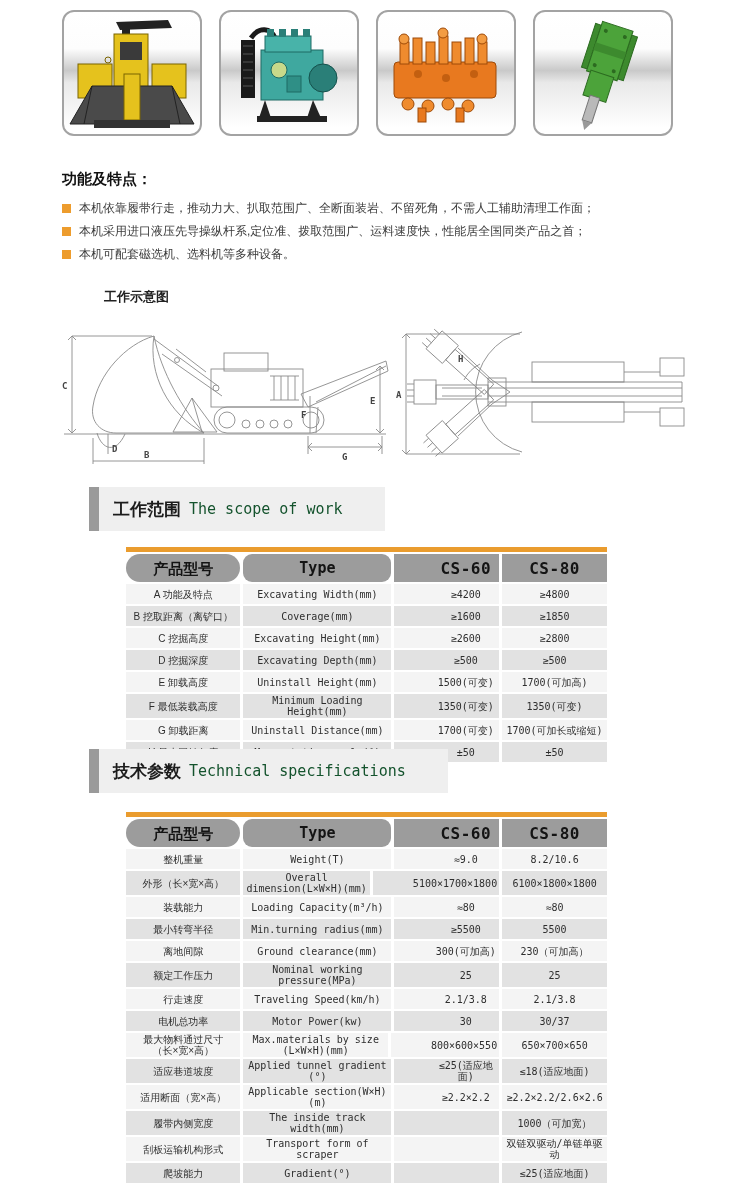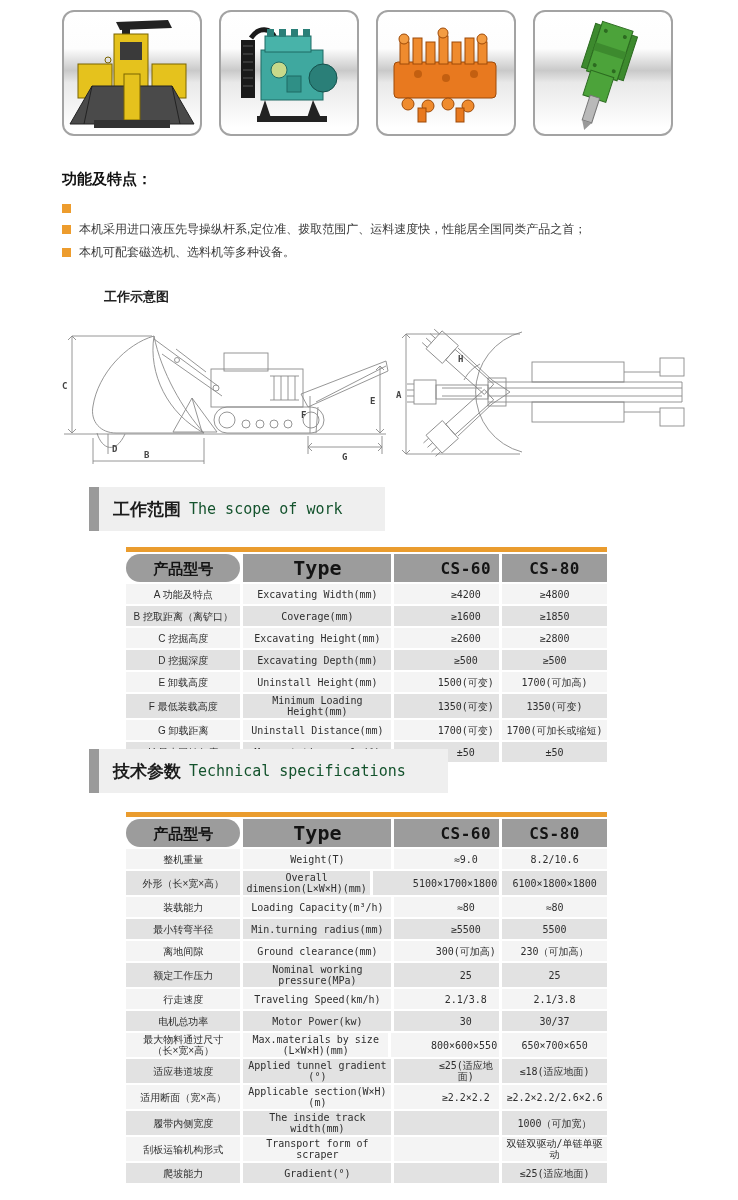--- a/index.html
+++ b/index.html
@@ -41,21 +41,21 @@
     display:flex;align-items:center;justify-content:center;text-align:center;
     font-size:10px;color:#2e2e2e;min-height:20px;white-space:pre-line;line-height:11px;
     padding:1px 2px;box-sizing:border-box;
   }
   .c0{flex:0 0 23.8%;}
   .c1{flex:1 1 auto;font-family:"DejaVu Sans Mono",monospace;}
   .c2{flex:0 0 21.8%;font-family:"DejaVu Sans Mono",monospace;padding-left:40px;}
   .c3{flex:0 0 21.8%;font-family:"DejaVu Sans Mono",monospace;}
   .t-head .t-cell{background:#9c9c9c;color:#141414;font-weight:bold;min-height:28px;}
   .t-head .c0{font-size:15px;border-radius:14px;}
-  .t-head .c1{font-size:20px;}
+  .t-head .c1{font-size:15px;border-radius:9px;}
   .t-head .c2,.t-head .c3{font-size:16px;letter-spacing:0.5px;}
   .t-row.light .t-cell{background:#f4f4f4;}
   .t-row.dark .t-cell{background:#e2e2e2;}
   .pos-sec1{top:487px;} .pos-tbl1{top:547px;}
   .pos-sec2{top:749px;} .pos-tbl2{top:812px;}
 </style>
 </head>
 <body>
 
 <div class="thumbs">
@@ -133,20 +133,21 @@
         <rect x="52" y="34" width="32" height="8" fill="#3d8a2e"></rect>
       </g>
     </svg>
   </div>
 </div>
 
 <div class="features">
   <div class="features-title">功能及特点：</div>
   <div class="feat-row">
     <span class="feat-bullet"></span>
+    <span class="feat-text">本机依靠履带行走，推动力大、扒取范围广、全断面装岩、不留死角，不需人工辅助清理工作面；</span>
   </div>
   <div class="feat-row">
     <span class="feat-bullet"></span>
     <span class="feat-text">本机采用进口液压先导操纵杆系,定位准、拨取范围广、运料速度快，性能居全国同类产品之首；</span>
   </div>
   <div class="feat-row">
     <span class="feat-bullet"></span>
     <span class="feat-text">本机可配套磁选机、选料机等多种设备。</span>
   </div>
 </div>

